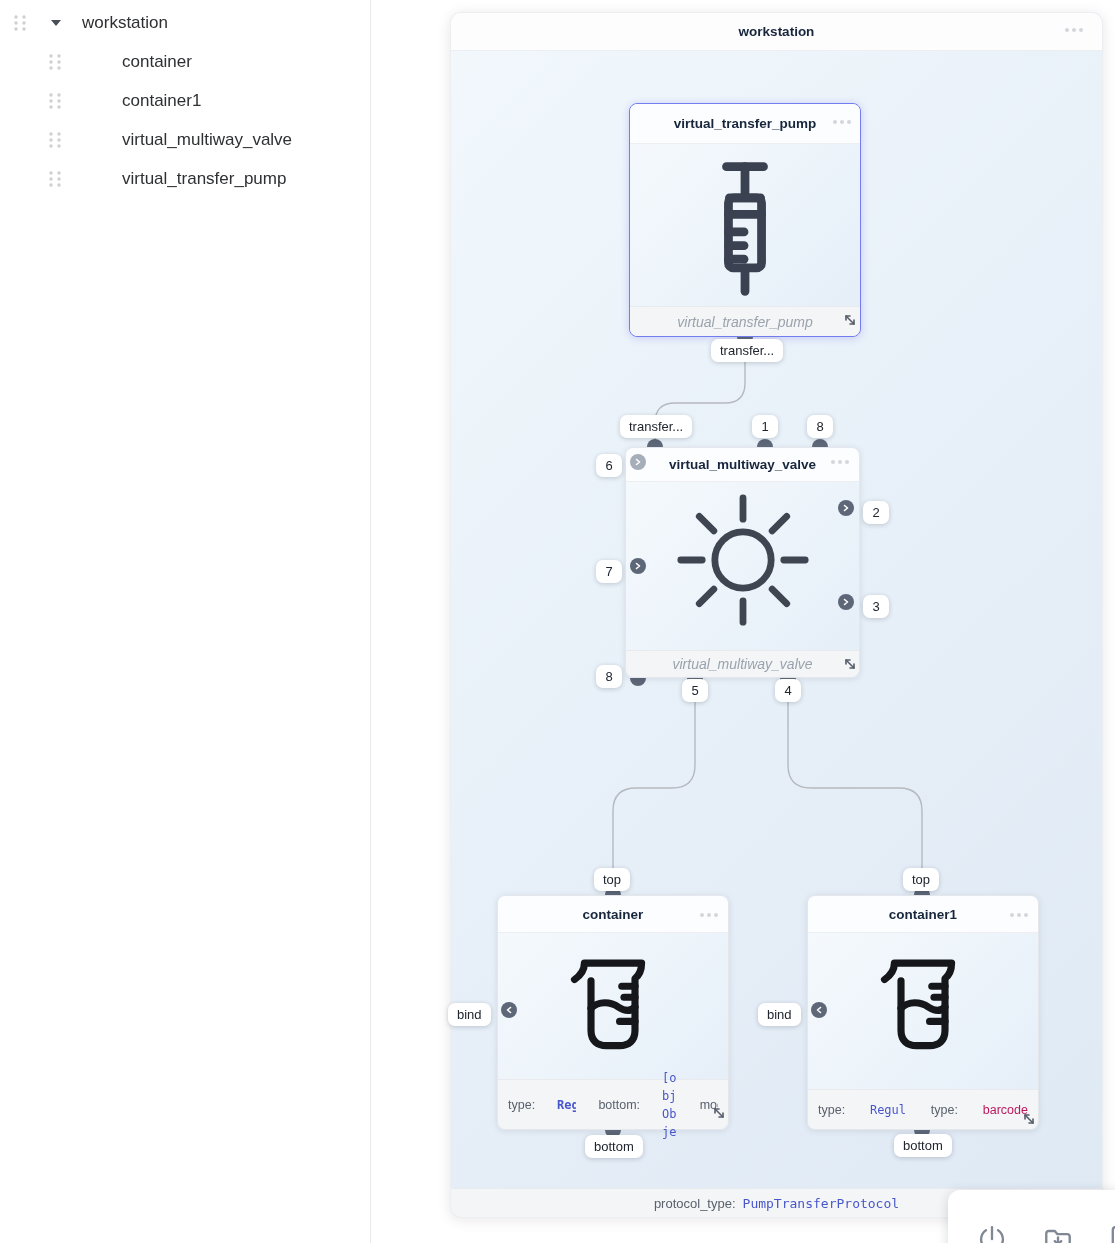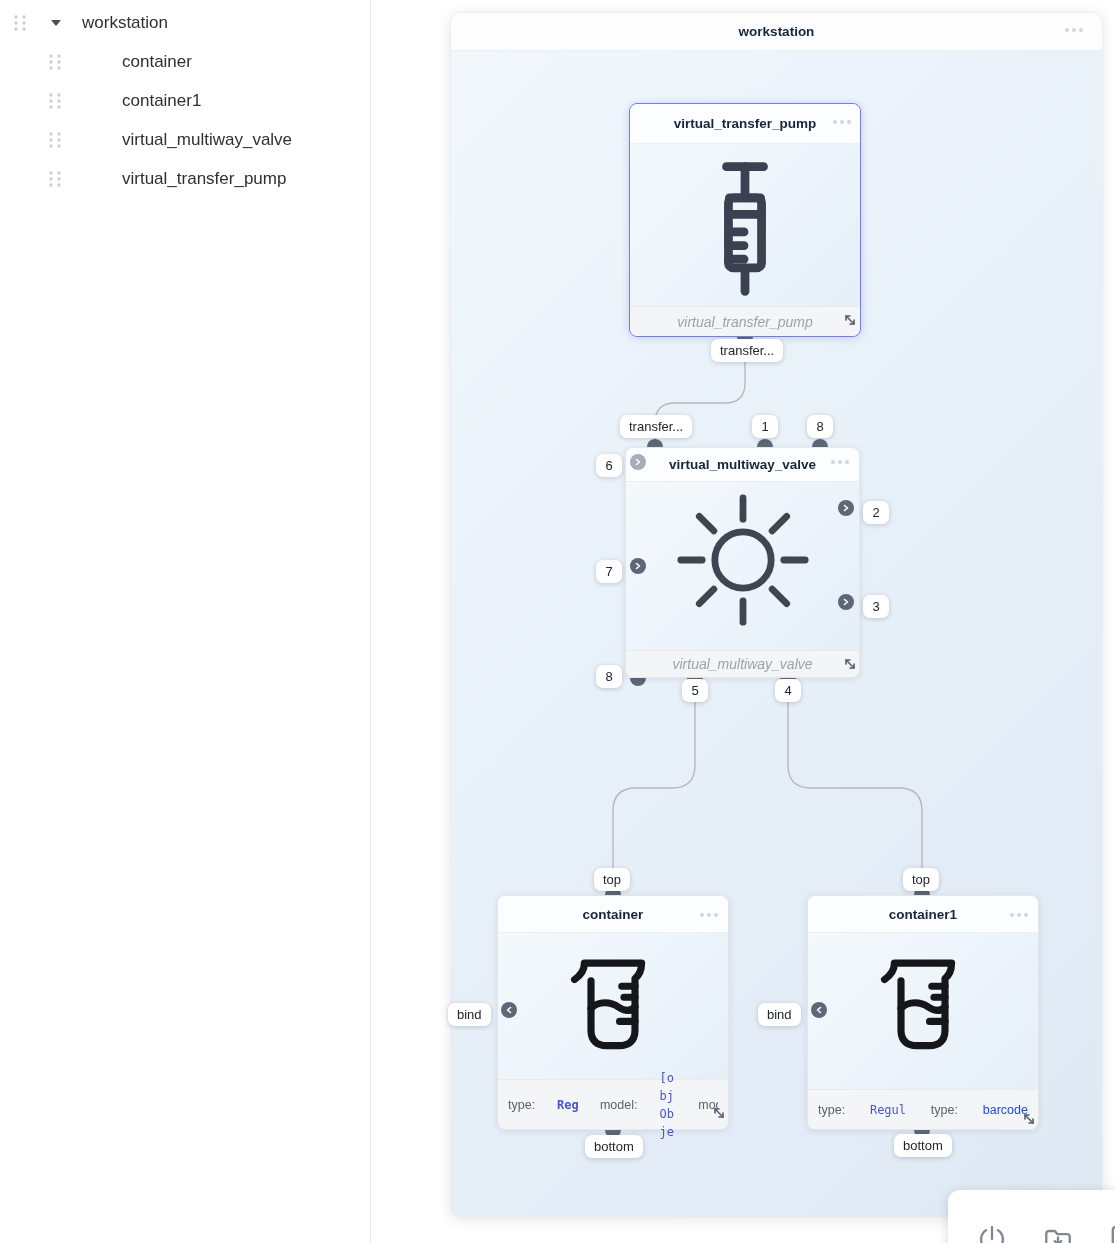--- a/index.html
+++ b/index.html
@@ -165,20 +165,24 @@
       <span class="tree-label-child">virtual_transfer_pump</span>
     </div>
 
   </div>
 </div>
 
 <div class="workstation">
   <div class="ws-header">
     <span class="ws-title">workstation</span>
   </div>
+  <div class="ws-footer">
+    <span style="font-size:13px;color:#59616c;">protocol_type:</span>
+    <span class="mono" style="font-size:13px;">PumpTransferProtocol</span>
+  </div>
 </div>
 <div class="dots-menu" style="left:1065px; top:28px;">
     <i></i>
     <i></i>
     <i></i>
   </div>
 
 <svg class="edges">
   <path d="M745 337 V383 Q745 403 725 403 H675 Q655 403 655 423 V447" fill="none" stroke="#b6b9bf" stroke-width="1.4"></path>
   <path d="M695 678 V765 Q695 788 672 788 H636 Q613 788 613 811 V895" fill="none" stroke="#b6b9bf" stroke-width="1.4"></path>
@@ -309,21 +313,21 @@
       <path d="M30 52 C37 45 48 46 55 51 C61 55 66 55 70 51"></path>
       <path d="M58 32 H70"></path>
         <path d="M60 42 H70"></path>
         <path d="M56 64 H70"></path>
     </g>
   </svg>
   <div class="node-footer" style="height:50px;">
     <div class="fields">
       <span>type:</span>
       <span class="mono clip" style="width:42px;font-weight:bold;">Regul</span>
-      <span>model:</span>
+      <span>bottom:</span>
       <span class="mono clip extra-wrap">[obj Obje</span>
       <span class="clip" style="width:40px;">model</span>
     </div>
   </div>
 </div>
 <div class="dots-menu" style="left:700px; top:913px;">
     <i></i>
     <i></i>
     <i></i>
   </div>
@@ -357,21 +361,21 @@
       <path d="M58 32 H70"></path>
         <path d="M60 42 H70"></path>
         <path d="M56 64 H70"></path>
     </g>
   </svg>
   <div class="node-footer" style="height:40px;">
     <div class="fields">
       <span>type:</span>
       <span class="mono">Regul</span>
       <span>type:</span>
-      <span style="color:#1d4ed8;">barcode</span>
+      <span style="color:#be185d;">barcode</span>
     </div>
   </div>
 </div>
 <div class="dots-menu" style="left:1010px; top:913px;">
     <i></i>
     <i></i>
     <i></i>
   </div>
 <svg class="resize-icon" style="left:1022px; top:1112px;" width="14" height="14" viewBox="0 0 14 14">
   <g fill="none" stroke="#565d69" stroke-width="1.6" stroke-linecap="round" stroke-linejoin="round">

